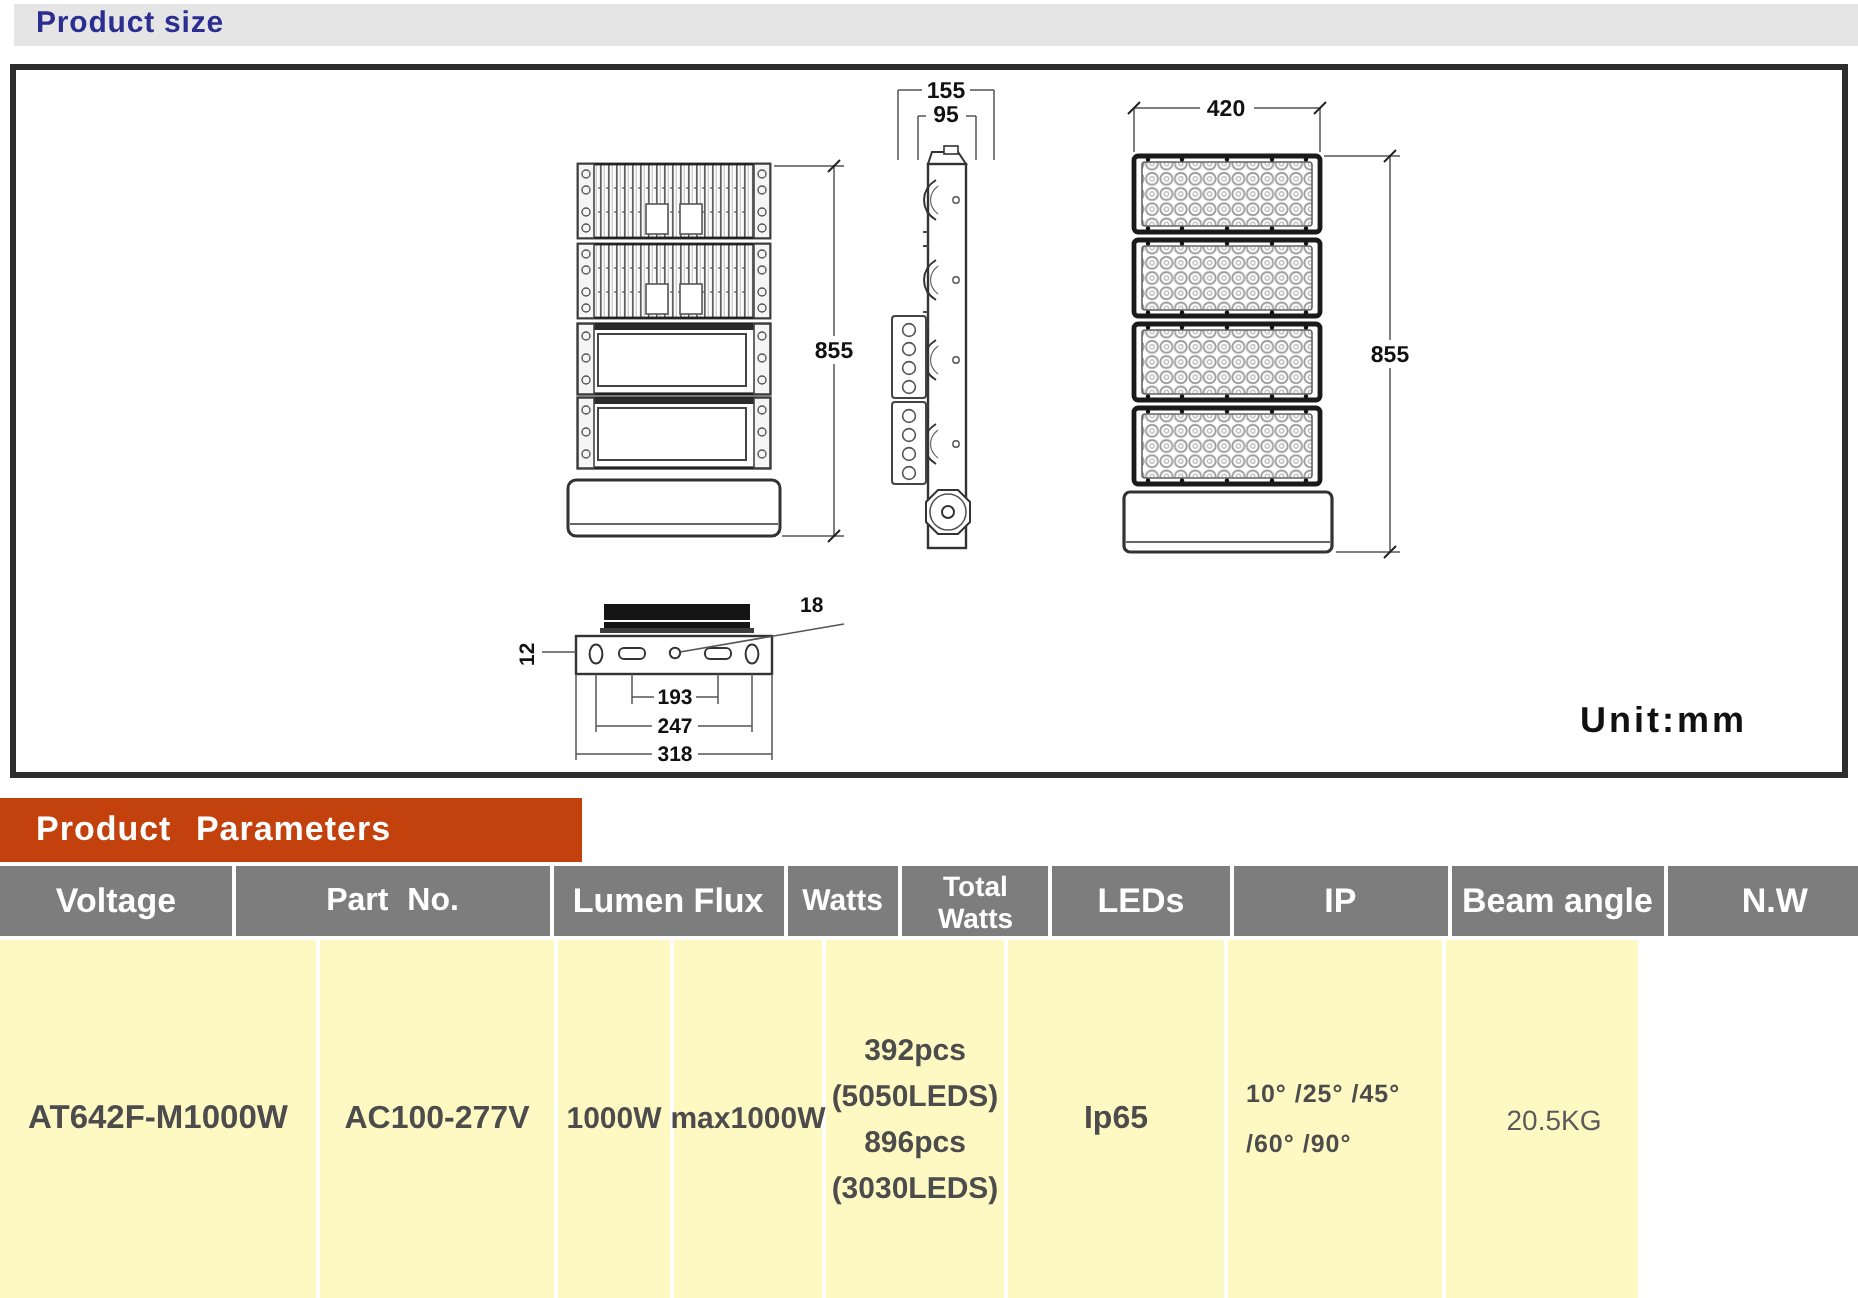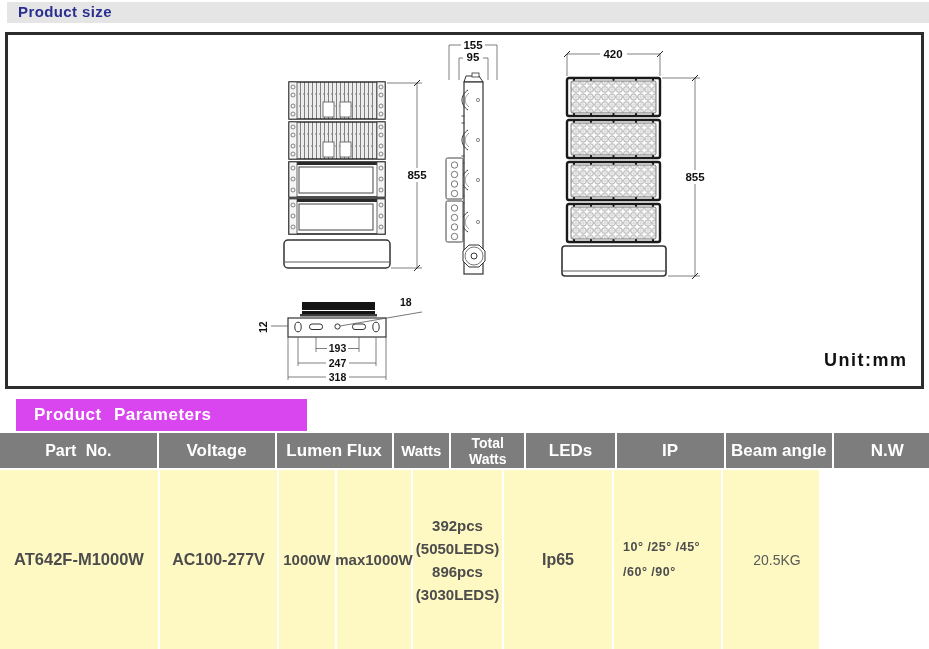--- a/index.html
+++ b/index.html
@@ -11,28 +11,28 @@
   .topbar { position:absolute; left:7px; top:2px; width:922px; height:21px; background:#e5e5e5; }
   .topbar .ttl { position:absolute; left:11px; top:1px; font-size:15px; font-weight:bold; color:#2b2e91; letter-spacing:.4px; }
 
   
   .drawbox { position:absolute; left:5px; top:32px; width:919px; height:357px; background:#fff; border:3px solid #2d2d2d; }
   .view { position:absolute; }
   .v-back { left:275px; top:39px; }
   .v-side { left:427px; top:1px; }
   .v-front { left:550px; top:5px; }
   .v-bottom { left:244px; top:258px; }
-  .unit { position:absolute; left:816px; top:315px; font-size:18px; font-weight:bold; color:#111; letter-spacing:1.5px; }
+  .unit { position:absolute; left:782px; top:315px; font-size:18px; font-weight:bold; color:#111; letter-spacing:1.5px; }
 
   
   .dim-t { font-family:"Liberation Sans",sans-serif; font-size:11.5px; font-weight:bold; fill:#111; }
   .dim-s { font-family:"Liberation Sans",sans-serif; font-size:10.5px; font-weight:bold; fill:#111; }
 
   
-  .parambar { position:absolute; left:16px; top:399px; width:291px; height:32px; background:#d946ef; display:flex; align-items:center; }
+  .parambar { position:absolute; left:0; top:399px; width:291px; height:32px; background:#c2410c; display:flex; align-items:center; }
   .parambar .ttl { padding-left:18px; font-size:17px; font-weight:bold; color:#fff; letter-spacing:.5px; word-spacing:7px; }
 
   
   .thead, .trow { position:absolute; left:0; display:flex; gap:2px; background:#fff; width:929px; }
   .thead { top:433px; height:35px; }
   .trow { top:470px; height:179px; }
   .th, .td { display:flex; flex-direction:column; align-items:center; justify-content:center; text-align:center; }
   .th { background:#7d7d7d; color:#fff; font-weight:bold; font-size:17px; }
   .td { background:#fef9c3; color:#4c4c4c; font-weight:bold; font-size:15px; }
   .c0 { width:158px; } .c1 { width:117px; } .c2 { width:116px; } .c3 { width:56px; }
@@ -287,22 +287,22 @@
     </svg>
 
     <div class="unit">Unit:mm</div>
   </div>
 
   <div class="parambar">
     <span class="ttl">Product Parameters</span>
   </div>
 
   <div class="thead">
+    <div class="th c1">Voltage</div>
     <div class="th c0">Part No.</div>
-    <div class="th c1">Voltage</div>
     <div class="th c2">Lumen Flux</div>
     <div class="th c3">Watts</div>
     <div class="th c4">Total Watts</div>
     <div class="th c5">LEDs</div>
     <div class="th c6">IP</div>
     <div class="th c7">Beam angle</div>
     <div class="th c8">N.W</div>
   </div>
 
   <div class="trow">

